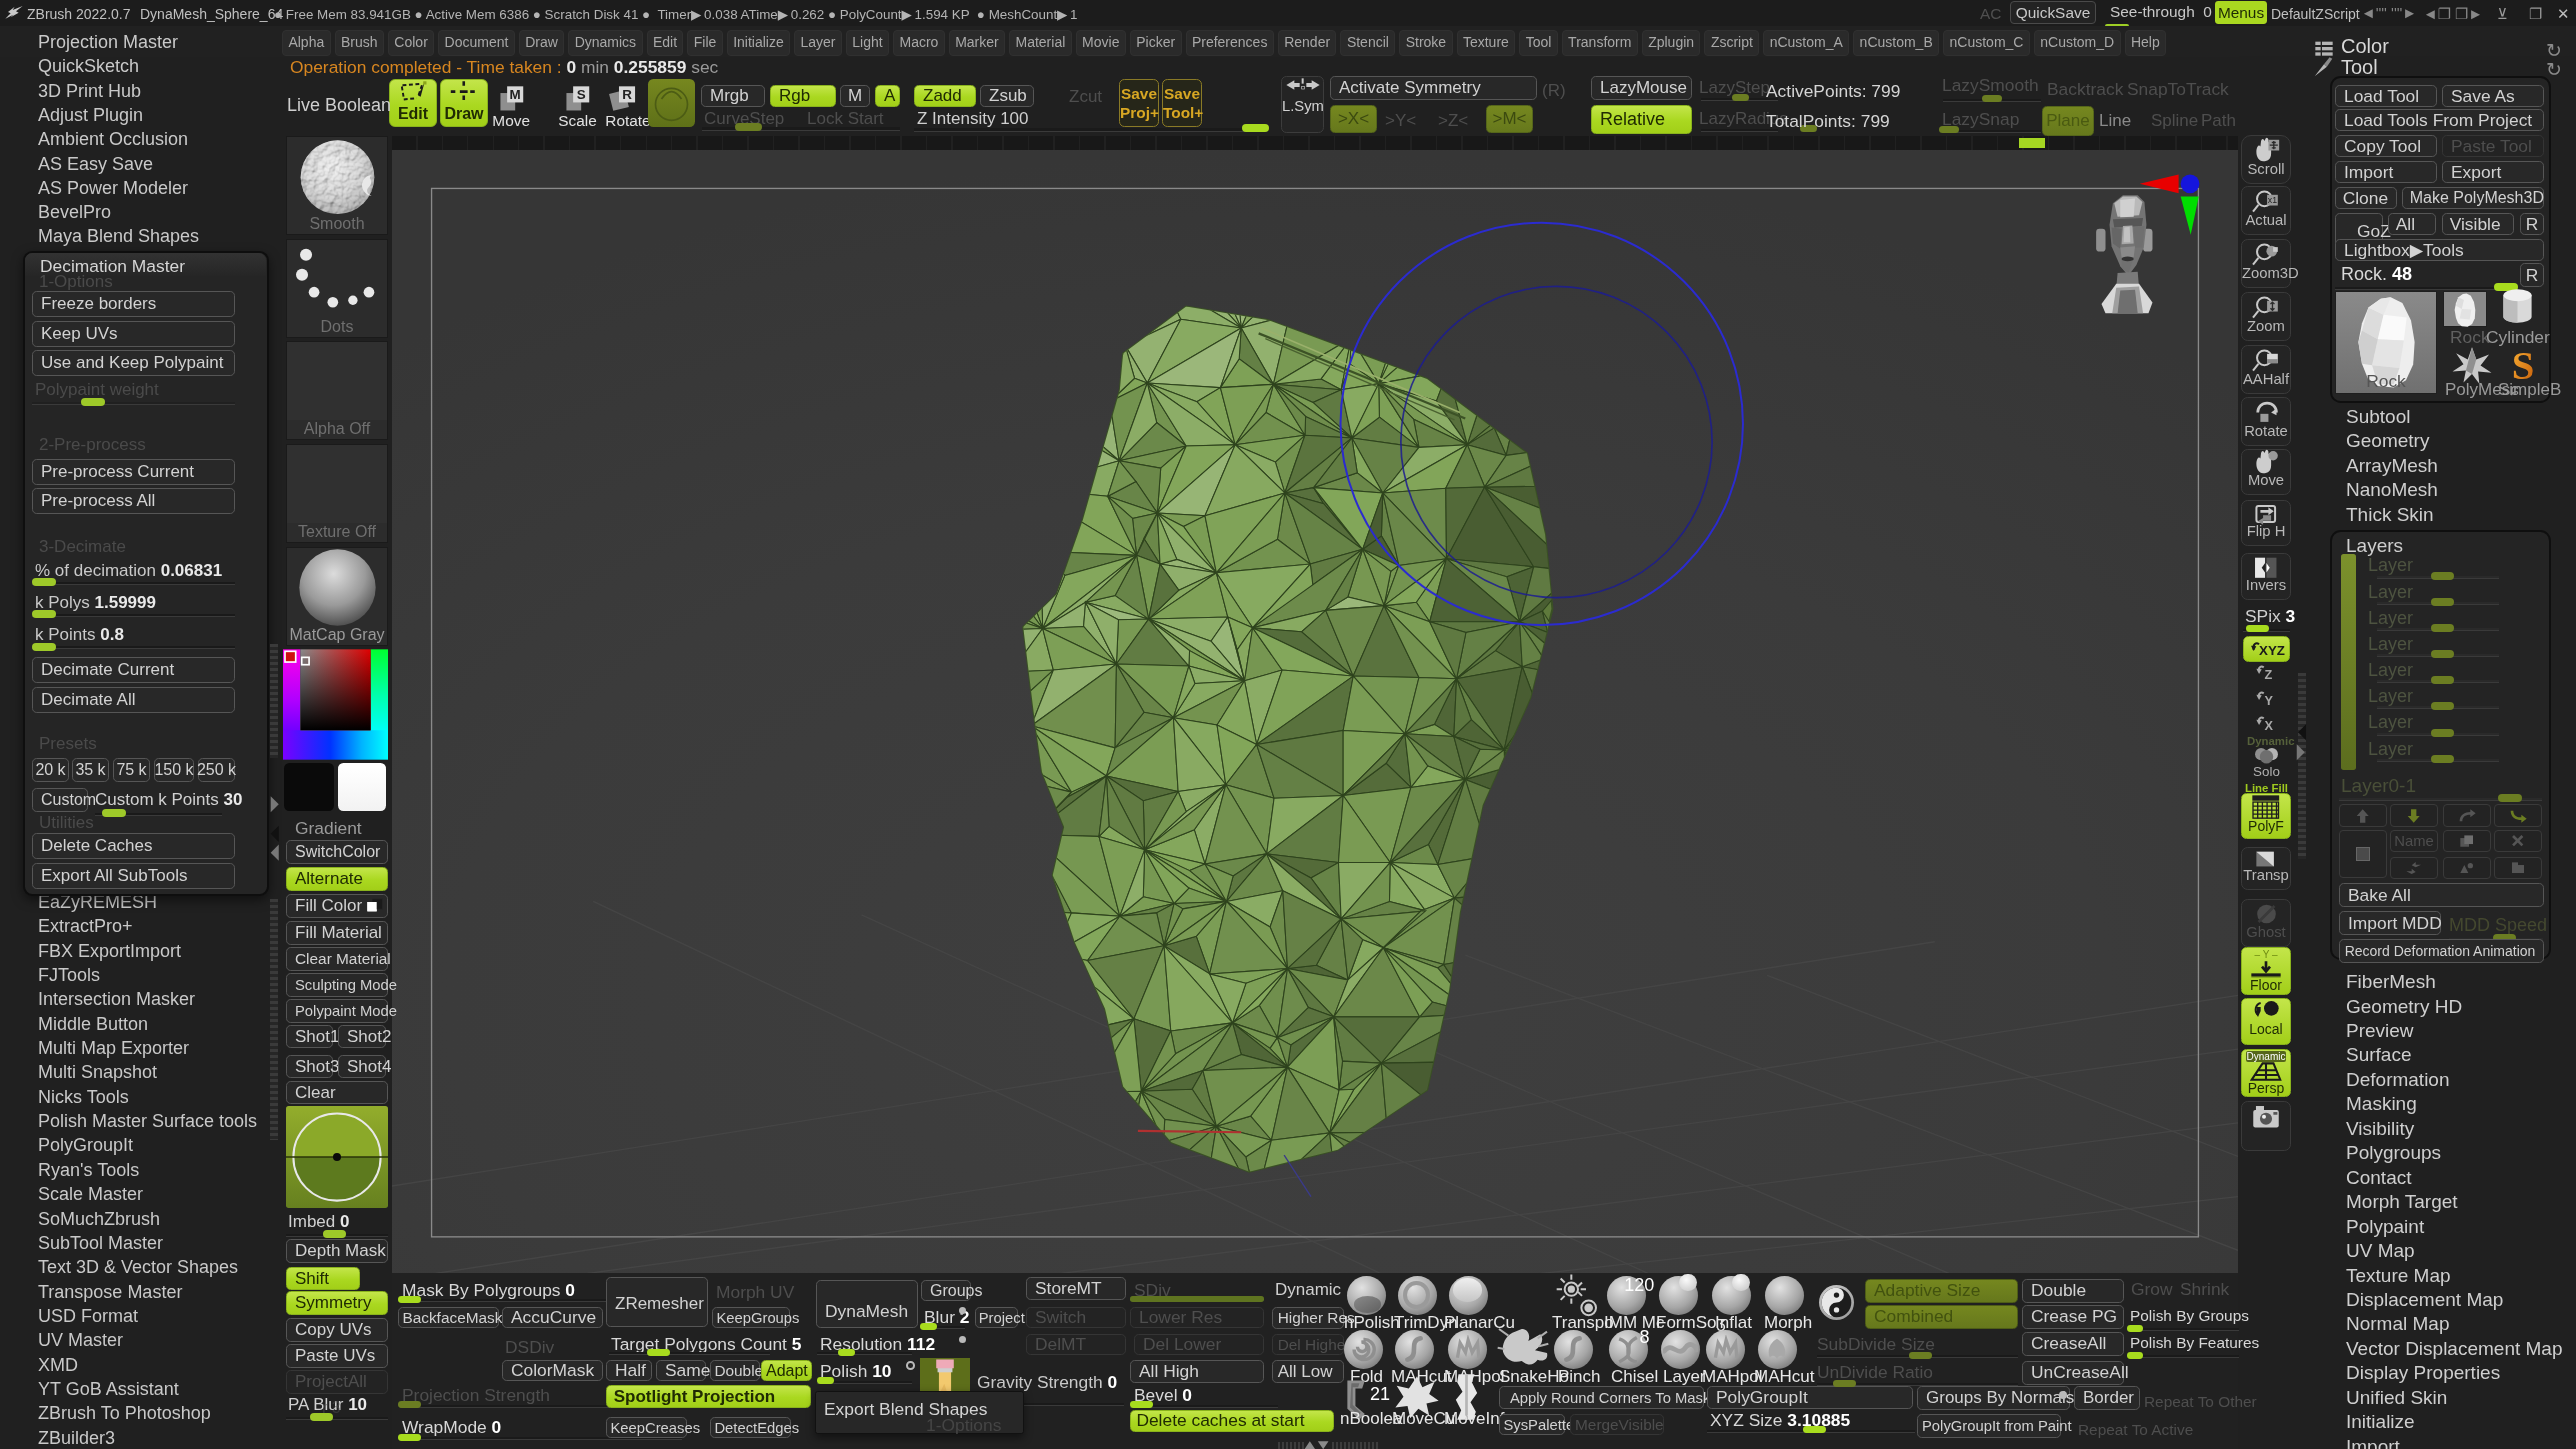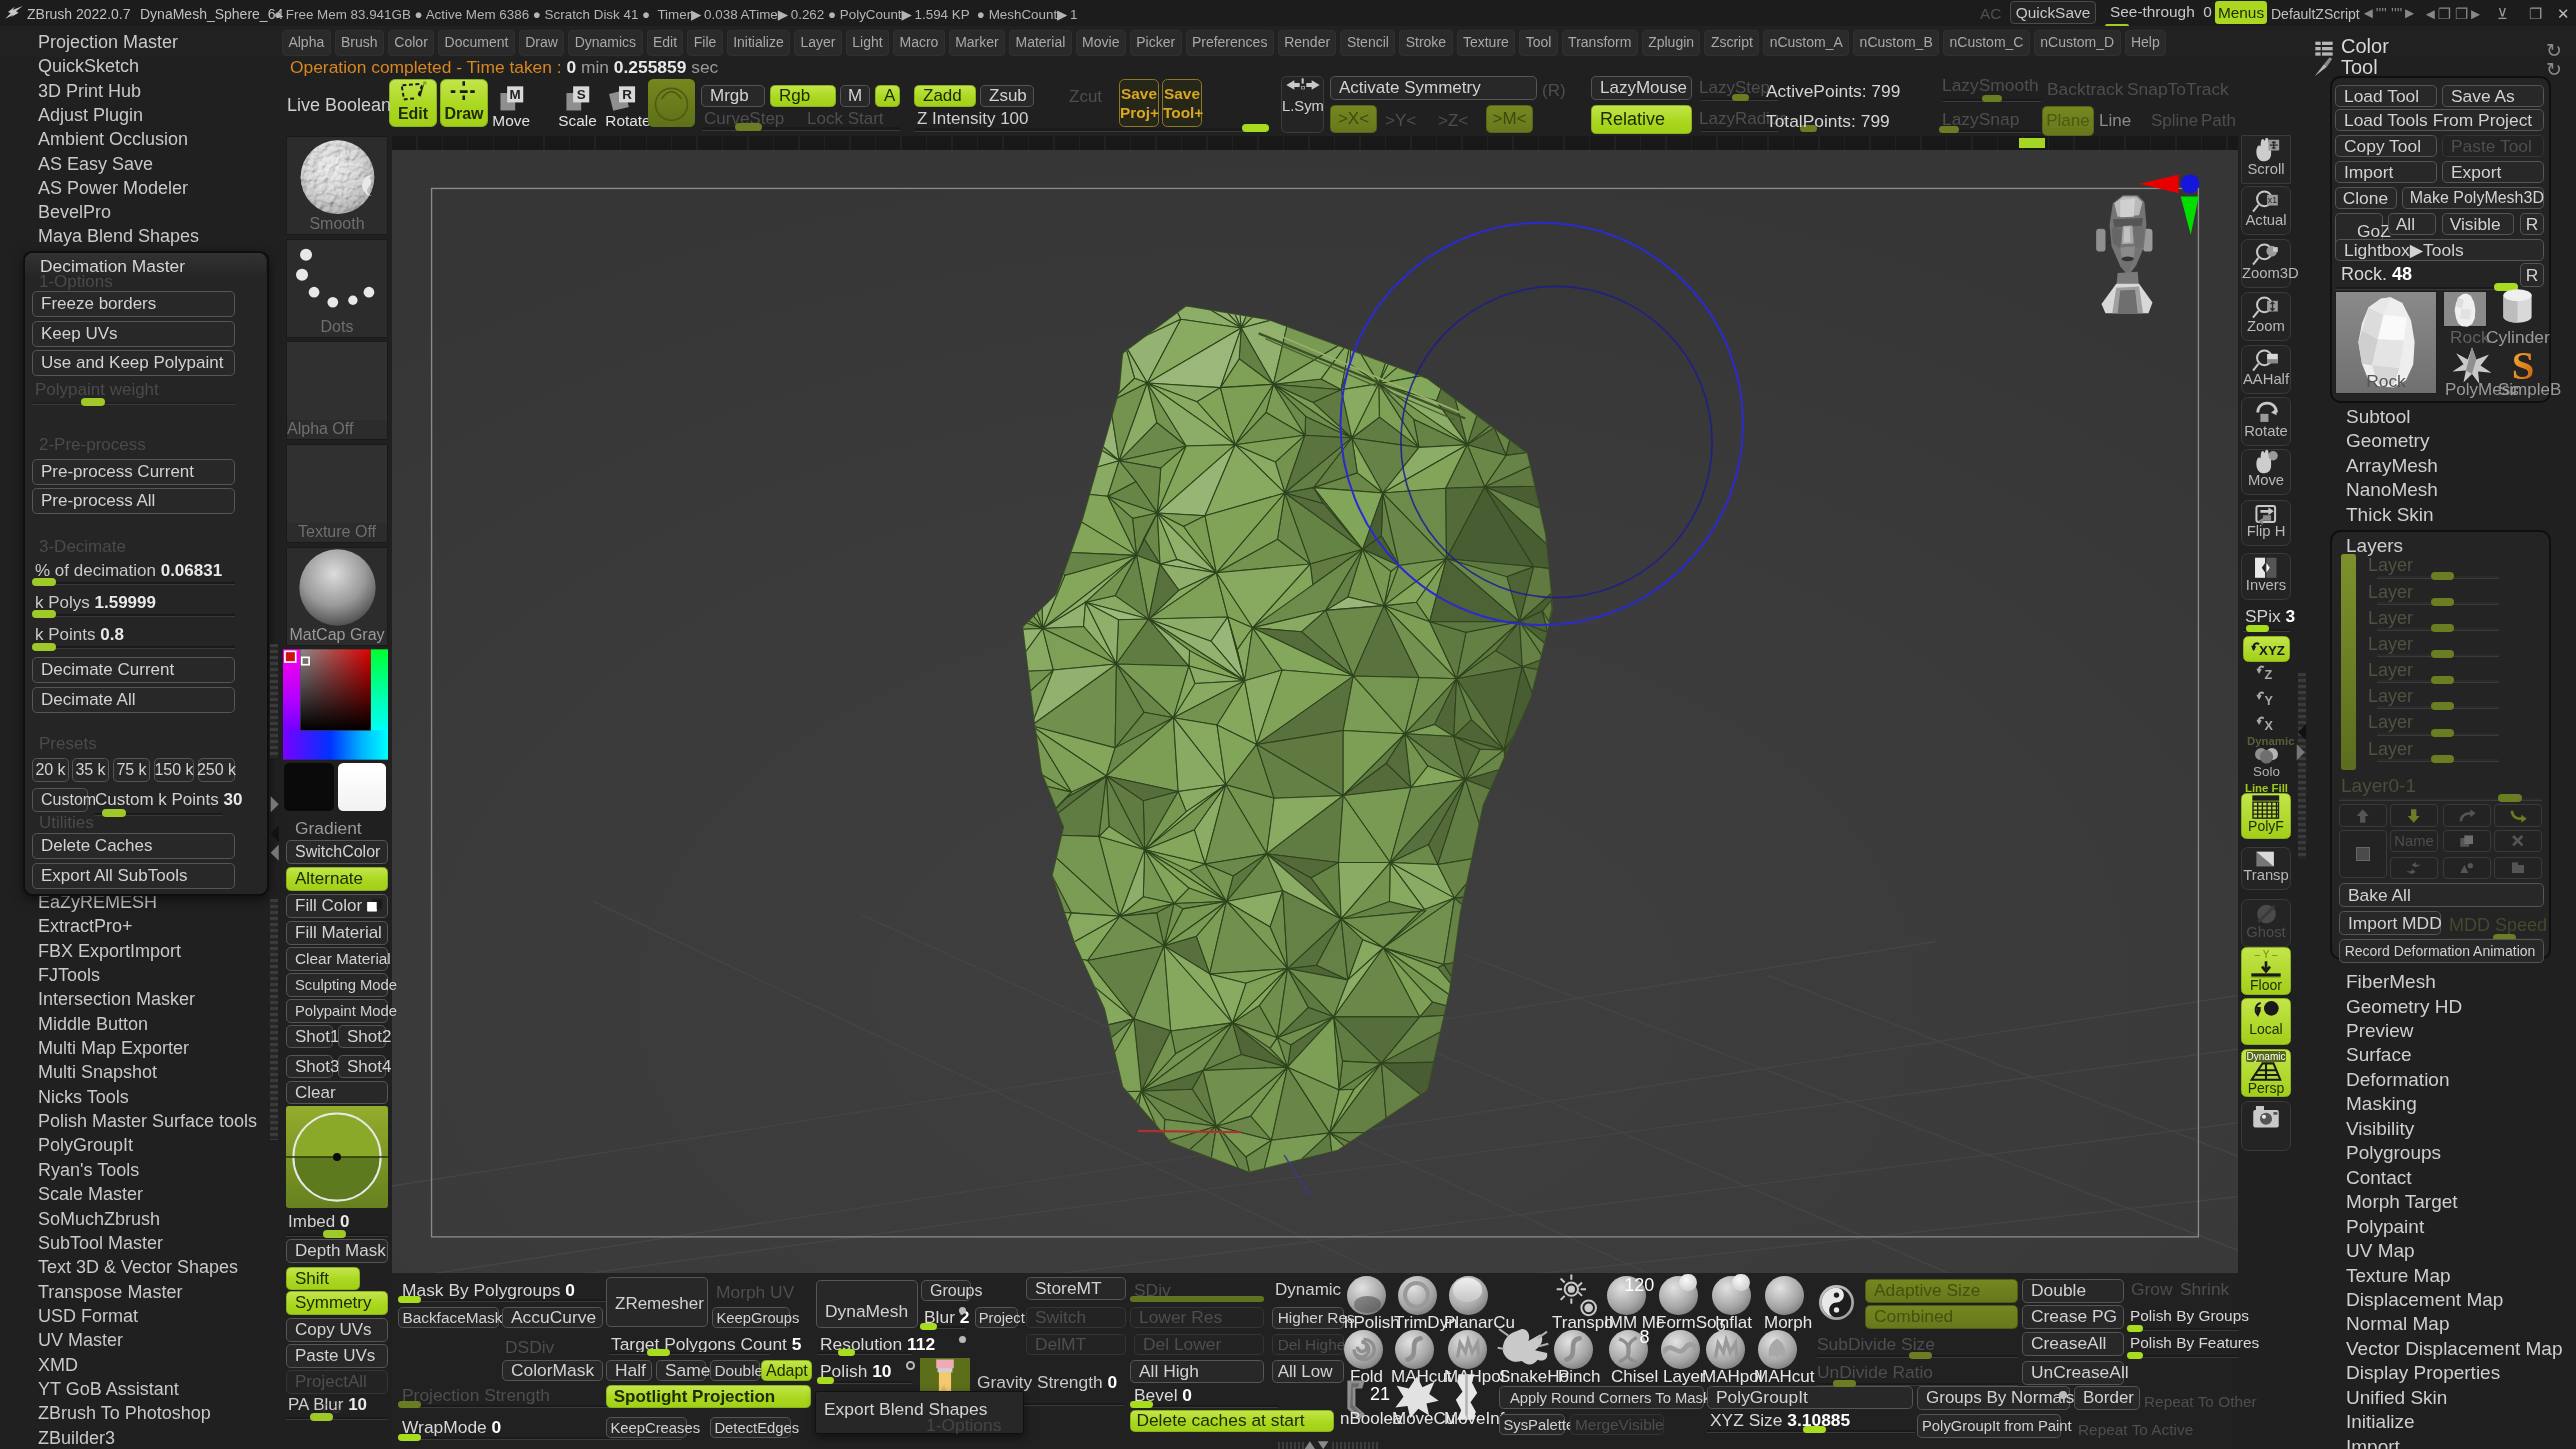--- a/index.html
+++ b/index.html
@@ -770,21 +770,21 @@
             <circle cx="28" cy="22" r="9"></circle>
             <circle cx="22" cy="52" r="9"></circle>
             <circle cx="40" cy="78" r="8"></circle>
             <circle cx="68" cy="93" r="8"></circle>
             <circle cx="98" cy="90" r="7"></circle>
             <circle cx="122" cy="78" r="8"></circle>
           </g>
         </svg><div style="position:absolute;left:0;right:0;bottom:1.3px;text-align:center;font-size:16px;color:#6f6f6f">Dots</div></div>
       <div class="abs" style="left:286px;top:341px;width:102px;height:99px;background:#2c2c2c;border:0.7px solid #1a1a1a">
         <div style="position:absolute;inset:0;bottom:19px;background:#303030"></div>
-        <div style="position:absolute;left:0;right:0;bottom:1.3px;font-size:16px;color:#6f6f6f">Alpha Off</div>
+        <div style="position:absolute;left:0;right:0;bottom:1.3px;text-align:center;font-size:16px;color:#6f6f6f">Alpha Off</div>
       </div>
       <div class="abs" style="left:286px;top:444px;width:102px;height:99px;background:#2c2c2c;border:0.7px solid #1a1a1a">
         <div style="position:absolute;inset:0;bottom:19px;background:#303030"></div>
         <div style="position:absolute;left:0;right:0;bottom:1.3px;text-align:center;font-size:16px;color:#6f6f6f">Texture Off</div>
       </div>
       <div class="abs" style="left:286px;top:547px;width:102px;height:99px;background:#2c2c2c;border:0.7px solid #1a1a1a"><svg width="101" height="79" viewBox="0 0 150 118">
           <defs>
             <radialGradient id="mcg" cx="45%" cy="32%" r="75%">
               <stop offset="0%" stop-color="#dcdcdc"></stop>
               <stop offset="55%" stop-color="#9a9a9a"></stop>
@@ -874,21 +874,21 @@
       <div class="abs" style="left:270px;top:644px;width:8px;height:114px;background:repeating-linear-gradient(180deg,#3a3a3a 0 3.4px,#262626 3.4px 6px)"></div>
       <div class="abs" style="left:270px;top:899px;width:8px;height:241px;background:repeating-linear-gradient(180deg,#3a3a3a 0 3.4px,#262626 3.4px 6px)"></div>
       <svg class="abs" style="left:268px;top:792px" width="14.8" height="81" viewBox="0 0 22 120">
         <path d="M4 6 L16 18 L4 30 Z" fill="#777"></path>
         <path d="M16 50 L4 62 L16 74 Z" fill="#111"></path>
         <path d="M16 78 L4 90 L16 102 Z" fill="#777"></path>
       </svg>
     </div>
 
 <div id="righticons">
-      <div class="abs" style="left:2241px;top:135px;width:50px;height:49px;background:#242424;border:1.3px solid #3a3a3a;border-radius:1px;text-align:center">
+      <div class="abs" style="left:2241px;top:135px;width:50px;height:49px;background:#242424;border:1.3px solid #3a3a3a;border-radius:10px;text-align:center">
         <div style="height:29px;display:flex;align-items:center;justify-content:center">
           <svg width="29.5" height="27" viewBox="0 0 44 40">
             <path d="M8 22 C8 14 12 10 14 14 L15 6 C16 2 19 2 20 6 L21 4 C22 0 25 0 26 4 L26 8 C27 5 30 5 30 9 L30 24 C30 32 26 36 18 36 C12 36 8 30 8 22 Z" fill="#cdcdcd"></path>
             <rect x="26" y="4" width="16" height="16" fill="#9a9a9a"></rect>
             <path d="M34 6 L34 18 M28 12 L40 12 M31 8 L37 8 M31 16 L37 16" stroke="#2a2a2a" stroke-width="2"></path>
           </svg>
         </div>
         <div style="font-size:14.8px;color:#b9b9b9;margin-top:-4px">Scroll</div>
       </div>
       <div class="abs" style="left:2241px;top:186px;width:50px;height:49px;background:#242424;border:1.3px solid #3a3a3a;border-radius:6.7px;text-align:center">

